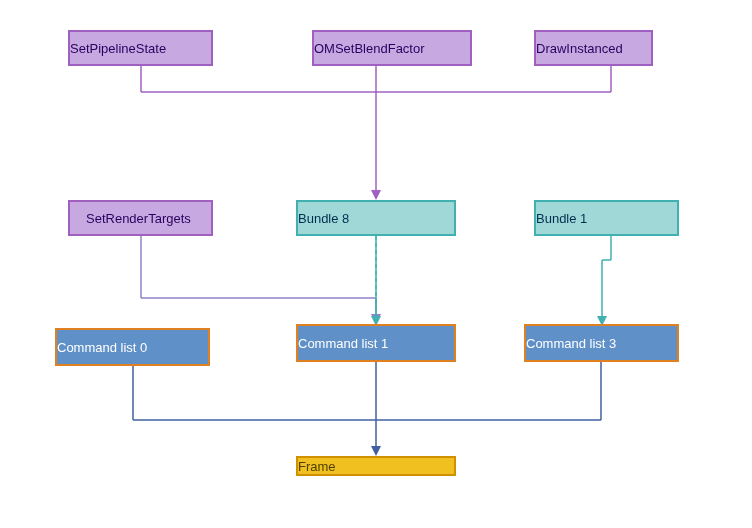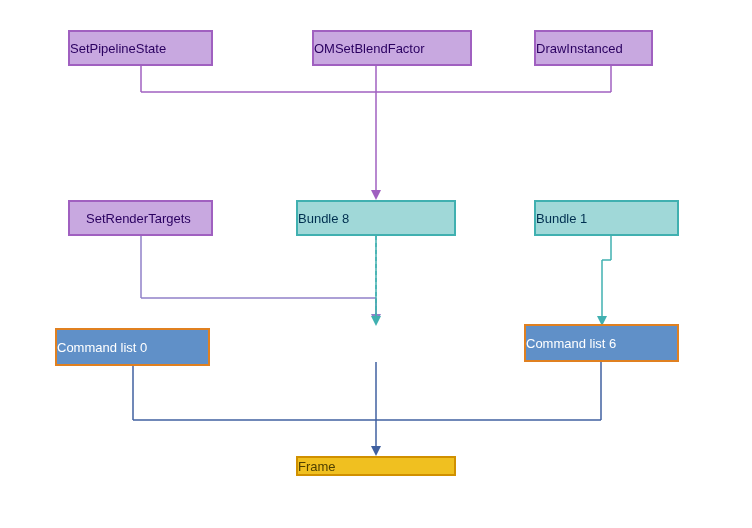--- a/index.html
+++ b/index.html
@@ -114,21 +114,24 @@
   <div class="node node-teal" style="left:296px; top:200px; width:160px; height:36px;">
     <span>Bundle 8</span>
   </div>
   <div class="node node-teal" style="left:534px; top:200px; width:145px; height:36px;">
     <span>Bundle 1</span>
   </div>
 
   <div class="node node-blue" style="left:55px; top:328px; width:155px; height:38px;">
     <span>Command list 0</span>
   </div>
+  <div class="node node-blue" style="left:296px; top:324px; width:160px; height:38px;">
+    <span>Command list 1</span>
+  </div>
   <div class="node node-blue" style="left:524px; top:324px; width:155px; height:38px;">
-    <span>Command list 6</span>
+    <span>Command list 3</span>
   </div>
 
   <div class="node node-yellow" style="left:296px; top:456px; width:160px; height:20px;">
     <span>Frame</span>
   </div>
 
 </div>
 
 </body></html>

